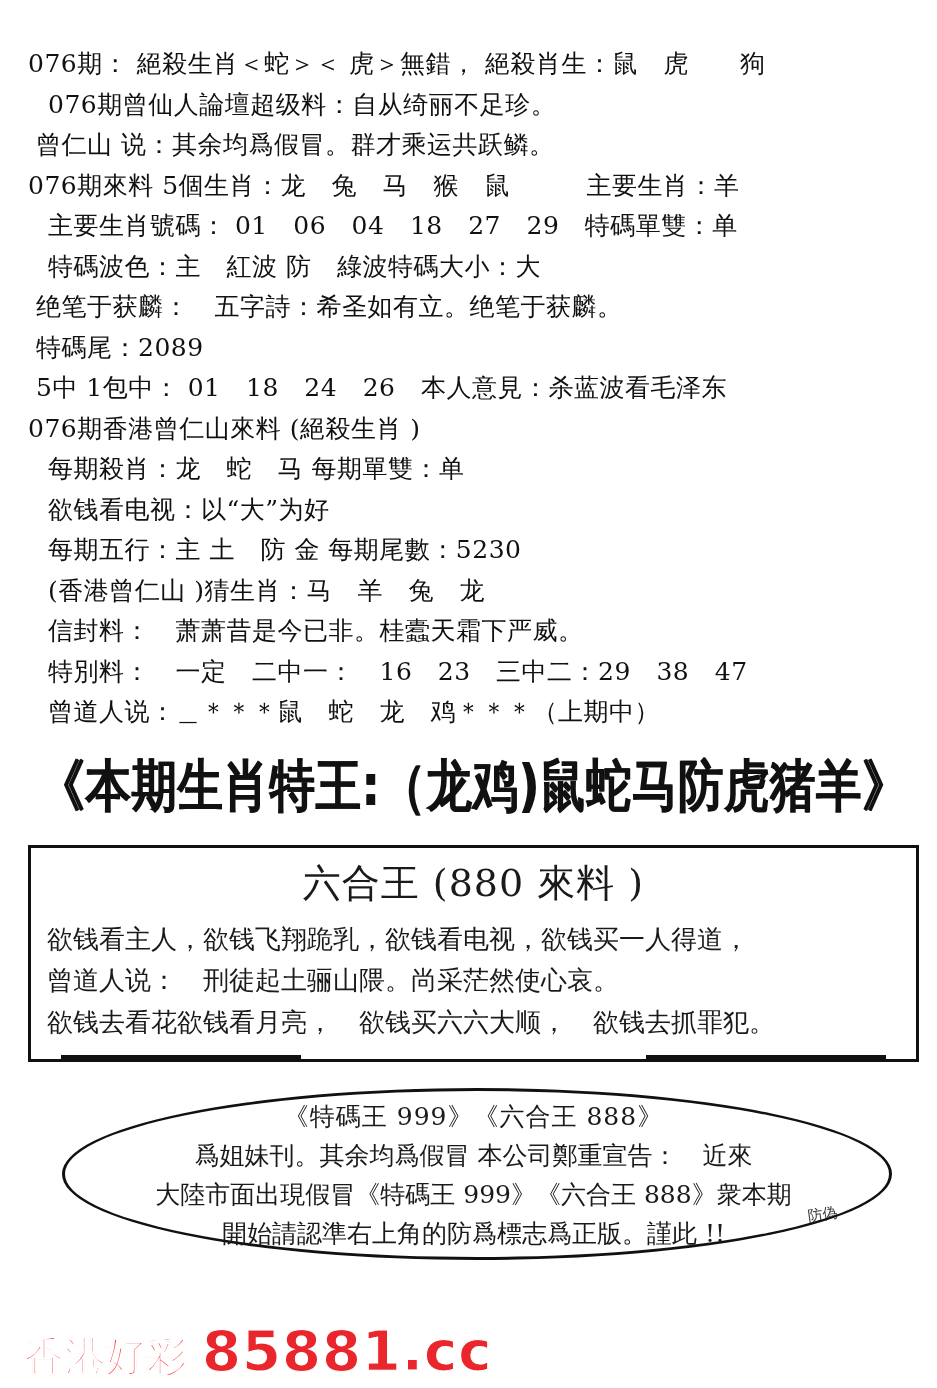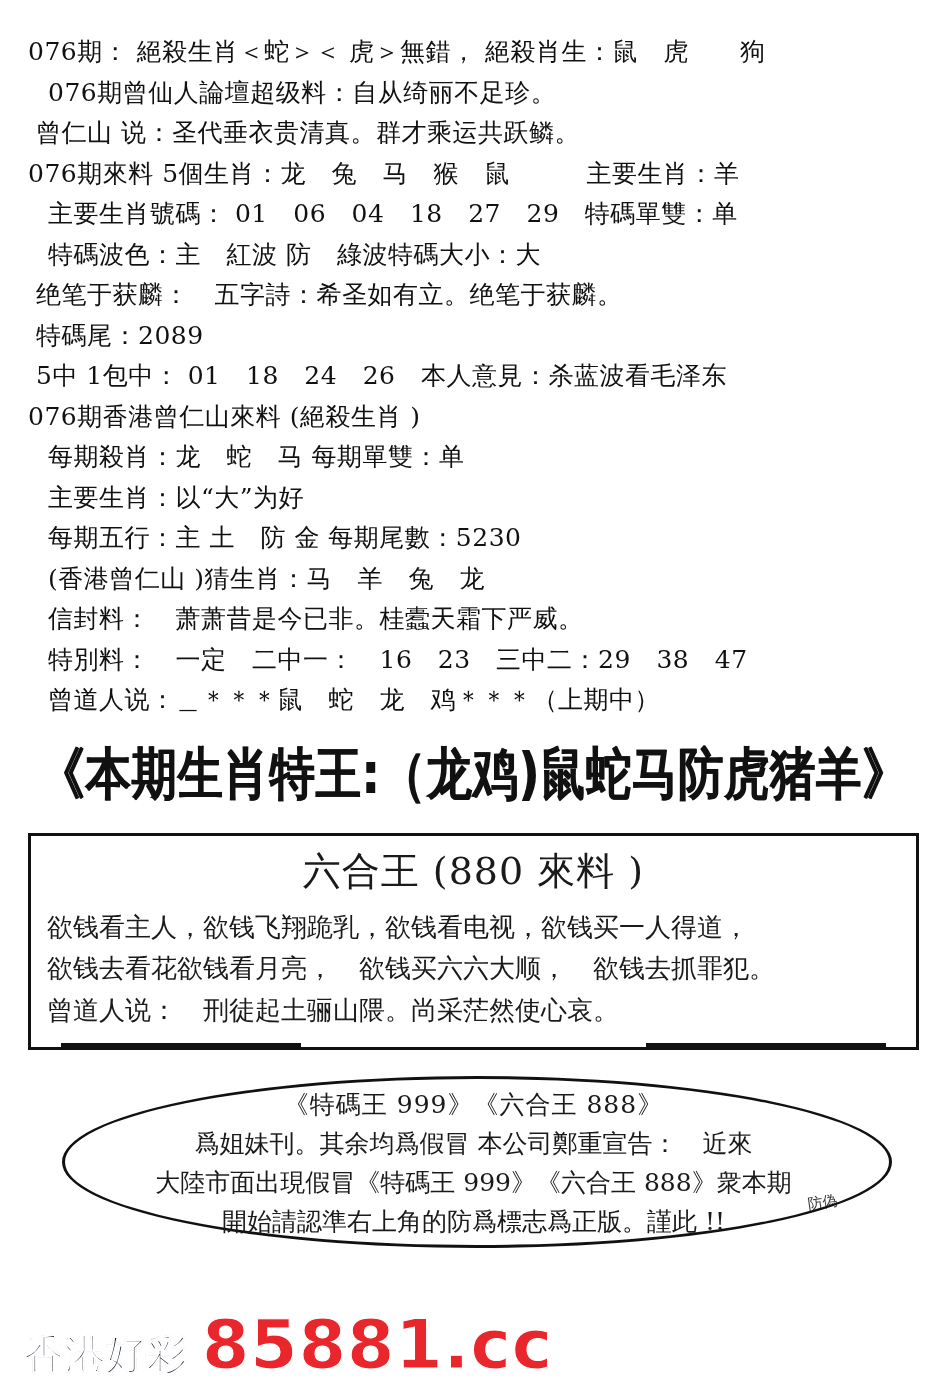--- a/index.html
+++ b/index.html
@@ -11,22 +11,23 @@
     width: 937px;
     height: 1388px;
     position: relative;
     font-family: "DejaVu Serif", "Liberation Serif", serif;
     color: #1a1a1a;
     overflow: hidden;
   }
   .page {
     position: absolute;
     inset: 0;
-    padding: 32px 18px 0 28px;
+    padding: 12px 18px 0 28px;
     box-sizing: border-box;
+    margin-top: 32px;
   }
 
   
   .lines {
     font-size: 25px;
     line-height: 1.62;
     letter-spacing: 0.5px;
     color: #111;
   }
   .lines .ln {
@@ -124,65 +125,65 @@
     left: 24px;
     bottom: 4px;
     display: flex;
     align-items: baseline;
     gap: 14px;
   }
   .footer .cn {
     font-family: "DejaVu Sans", "Liberation Sans", sans-serif;
     font-weight: bold;
     font-size: 40px;
-    color: #0f172a;
+    color: #ef4444;
     letter-spacing: 1px;
     -webkit-text-stroke: 1px #ffffff;
   }
   .footer .url {
     font-family: "DejaVu Sans", "Liberation Sans", sans-serif;
     font-weight: bold;
-    font-size: 68px;
+    font-size: 56px;
     color: #e8262c;
     letter-spacing: 1px;
     -webkit-text-stroke: 1px #ffffff;
   }
 </style>
 </head>
 <body>
 
 <div class="page">
 
   <div class="lines">
     <div class="ln ind0">076期： 絕殺生肖＜蛇＞＜ 虎＞無錯， 絕殺肖生：鼠　虎　　狗</div>
     <div class="ln ind1">076期曾仙人論壇超级料：自从绮丽不足珍。</div>
-    <div class="ln ind2">曾仁山 说：圣代垂衣贵清真。群才乘运共跃鳞。</div>
+    <div class="ln ind2">曾仁山 说：其余均爲假冒。群才乘运共跃鳞。</div>
     <div class="ln ind0">076期來料 5個生肖：龙　兔　马　猴　鼠　　　主要生肖：羊</div>
     <div class="ln ind1">主要生肖號碼： 01　06　04　18　27　29　特碼單雙：单</div>
     <div class="ln ind1">特碼波色：主　紅波 防　綠波特碼大小：大</div>
     <div class="ln ind2">绝笔于获麟：　五字詩：希圣如有立。绝笔于获麟。</div>
     <div class="ln ind2">特碼尾：2089</div>
     <div class="ln ind2">5中 1包中： 01　18　24　26　本人意見：杀蓝波看毛泽东</div>
     <div class="ln ind0">076期香港曾仁山來料 (絕殺生肖 )</div>
     <div class="ln ind1">每期殺肖：龙　蛇　马 每期單雙：单</div>
-    <div class="ln ind1">主要生肖：以“大”为好</div>
+    <div class="ln ind1">欲钱看电视：以“大”为好</div>
     <div class="ln ind1">每期五行：主 土　防 金 每期尾數：5230</div>
     <div class="ln ind1">(香港曾仁山 )猜生肖：马　羊　兔　龙</div>
     <div class="ln ind1">信封料：　萧萧昔是今已非。桂蠹天霜下严威。</div>
     <div class="ln ind1">特別料：　一定　二中一：　16　23　三中二：29　38　47</div>
     <div class="ln ind1">曾道人说：＿＊＊＊鼠　蛇　龙　鸡＊＊＊（上期中）</div>
   </div>
 
   <div class="headline">《本期生肖特王:（龙鸡)鼠蛇马防虎猪羊》</div>
 
   <div class="box">
     <div class="box-title">六合王 (880 來料 )</div>
     <div class="box-line">欲钱看主人，欲钱飞翔跪乳，欲钱看电视，欲钱买一人得道，</div>
+    <div class="box-line">曾道人说：　刑徒起土骊山隈。尚采茫然使心哀。</div>
     <div class="box-line">欲钱去看花欲钱看月亮，　欲钱买六六大顺，　欲钱去抓罪犯。</div>
-    <div class="box-line">曾道人说：　刑徒起土骊山隈。尚采茫然使心哀。</div>
     <div class="rule-left"></div>
     <div class="rule-right"></div>
   </div>
 
   <div class="oval-wrap">
     <div class="oval"></div>
     <div class="oval-inner">
       <div class="l1">《特碼王 999》《六合王 888》</div>
       <div>爲姐妹刊。其余均爲假冒 本公司鄭重宣告：　近來</div>
       <div>大陸市面出現假冒《特碼王 999》《六合王 888》衆本期</div>

